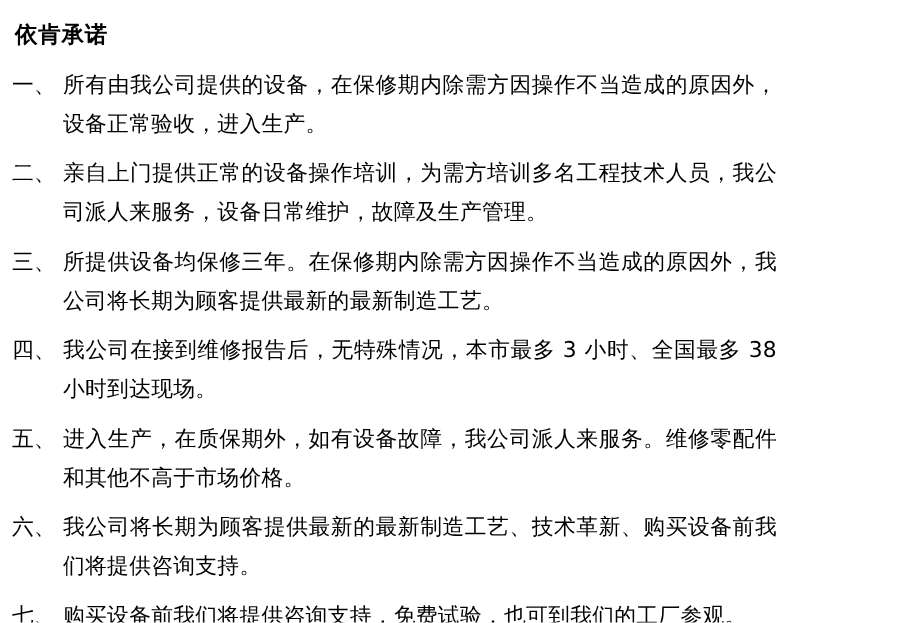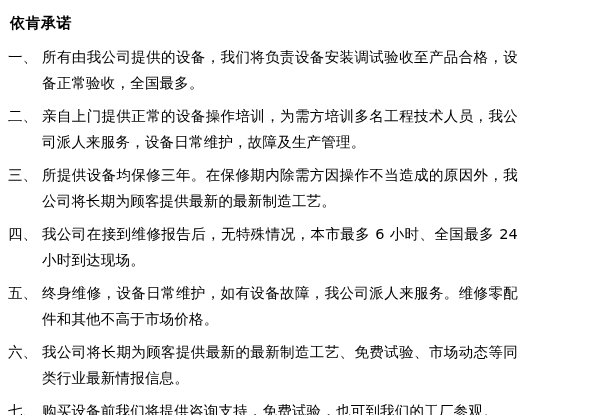--- a/index.html
+++ b/index.html
@@ -50,46 +50,46 @@
 </style>
 </head>
 <body>
 
 <div class="page">
 
   <div class="doc-title">依肯承诺</div>
 
   <div class="clause">
     <div class="clause-num">一、</div>
-    <div class="clause-text">所有由我公司提供的设备，我们将负责设备安装调试验收至产品合格，设备正常验收，全国最多。</div>
+    <div class="clause-text">所有由我公司提供的设备，在保修期内除需方因操作不当造成的原因外，设备正常验收，进入生产。</div>
   </div>
 
   <div class="clause">
     <div class="clause-num">二、</div>
     <div class="clause-text">亲自上门提供正常的设备操作培训，为需方培训多名工程技术人员，我公司派人来服务，设备日常维护，故障及生产管理。</div>
   </div>
 
   <div class="clause">
     <div class="clause-num">三、</div>
     <div class="clause-text">所提供设备均保修三年。在保修期内除需方因操作不当造成的原因外，我公司将长期为顾客提供最新的最新制造工艺。</div>
   </div>
 
   <div class="clause">
     <div class="clause-num">四、</div>
-    <div class="clause-text">我公司在接到维修报告后，无特殊情况，本市最多 6 小时、全国最多 24 小时到达现场。</div>
+    <div class="clause-text">我公司在接到维修报告后，无特殊情况，本市最多 3 小时、全国最多 38 小时到达现场。</div>
   </div>
 
   <div class="clause">
     <div class="clause-num">五、</div>
-    <div class="clause-text">终身维修，设备日常维护，如有设备故障，我公司派人来服务。维修零配件和其他不高于市场价格。</div>
+    <div class="clause-text">进入生产，在质保期外，如有设备故障，我公司派人来服务。维修零配件和其他不高于市场价格。</div>
   </div>
 
   <div class="clause">
     <div class="clause-num">六、</div>
-    <div class="clause-text">我公司将长期为顾客提供最新的最新制造工艺、免费试验、市场动态等同类行业最新情报信息。</div>
+    <div class="clause-text">我公司将长期为顾客提供最新的最新制造工艺、技术革新、购买设备前我们将提供咨询支持。</div>
   </div>
 
   <div class="clause">
     <div class="clause-num">七、</div>
     <div class="clause-text">购买设备前我们将提供咨询支持，免费试验，也可到我们的工厂参观。</div>
   </div>
 
 </div>
 
 </body></html>

